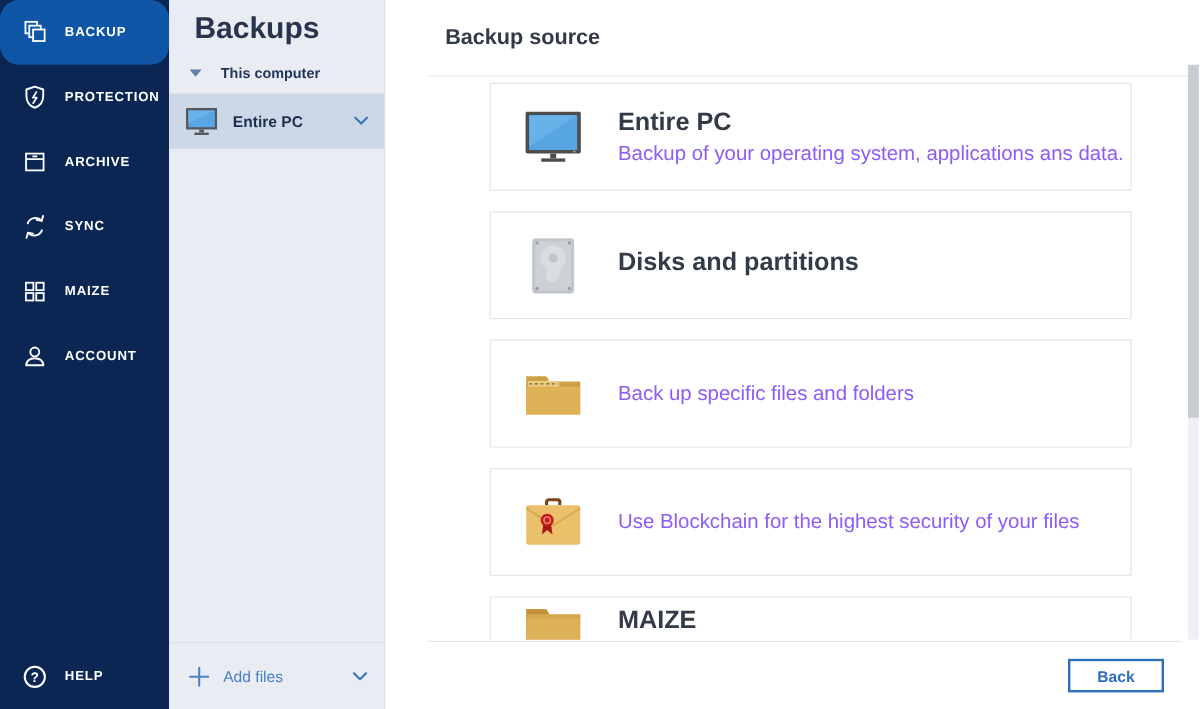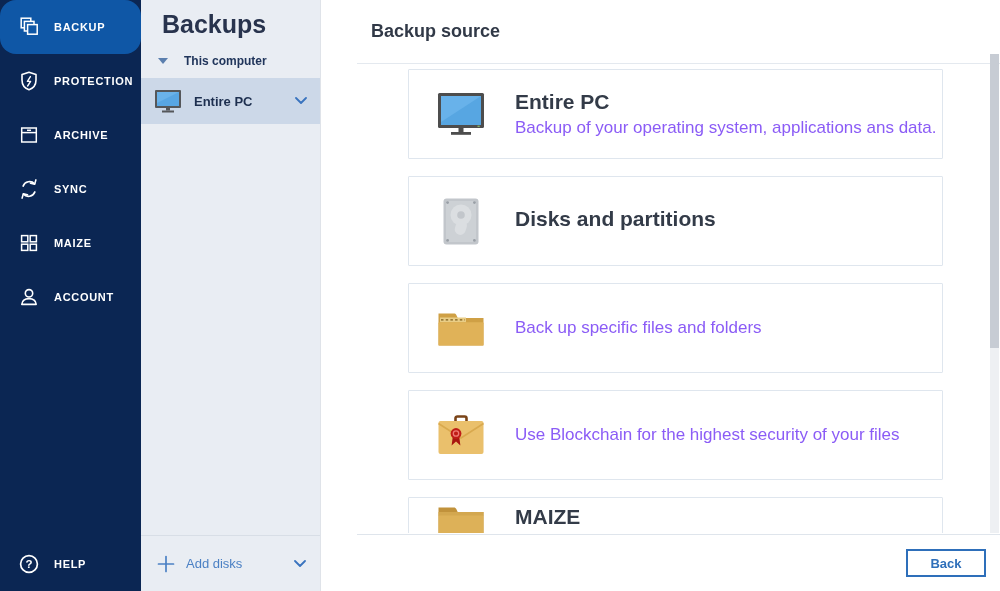--- a/index.html
+++ b/index.html
@@ -32,21 +32,21 @@
   .main-title { font-size:18px; font-weight:bold; color:#313947; }
   .content { position:absolute; top:54px; left:0; right:0; bottom:58px; overflow:hidden; padding:15px 57px 0 51px; }
   .card { height:90px; border:1px solid #dfe6ee; border-radius:1px; background:#fff; display:flex; align-items:center;
           padding-left:28px; gap:30px; margin-bottom:17px; cursor:pointer; }
   .card.clipped { align-items:flex-start; padding-top:7px; }
   .card-icon { width:48px; flex:0 0 48px; display:flex; justify-content:center; }
   .card-title { font-size:21px; font-weight:bold; color:#333b48; line-height:1.15; margin-bottom:4px; }
   .card-desc { font-size:17px; color:#8b5cf6; }
   .scroll-track { position:absolute; top:54px; right:1px; width:9px; height:479px; background:#eef0f3; }
   .scroll-thumb { position:absolute; top:0; left:0; width:9px; height:294px; background:#c7ccd4; cursor:pointer; }
-  .main-footer { position:absolute; left:0; right:0; bottom:0; height:57px; background:#fff; border-top:1px solid #dfe5ec; }
+  .main-footer { position:absolute; left:0; right:16px; bottom:0; height:57px; background:#fff; border-top:1px solid #dfe5ec; }
   .back-button { position:absolute; right:14px; top:14px; width:80px; height:28px; background:#fff; border:2px solid #2e6fba;
                  color:#2e6fba; font-size:13px; font-weight:bold; display:flex; align-items:center; justify-content:center;
                  font-family:"Liberation Sans", sans-serif; cursor:pointer; }
   svg { display:block; }
 </style>
 </head>
 <body>
 
 <div id="app">
 
@@ -156,21 +156,21 @@
       </span>
     </div>
 
     <div class="panel-footer">
       <span>
         <svg width="18" height="18" viewBox="0 0 18 18" stroke="#4b80c4" stroke-width="1.7" stroke-linecap="round">
           <line x1="9" y1="1.5" x2="9" y2="16.5"></line>
           <line x1="1.5" y1="9" x2="16.5" y2="9"></line>
         </svg>
       </span>
-      <span class="add-label">Add disks</span>
+      <span class="add-label">Add files</span>
       <span>
         <svg width="12" height="8" viewBox="0 0 12 8" fill="none" stroke="#3a74bf" stroke-width="1.8" stroke-linecap="round" stroke-linejoin="round">
           <path d="M1 1 L6 6 L11 1"></path>
         </svg>
       </span>
     </div>
   </div>
 
   <div class="main">
     <div class="main-header">

